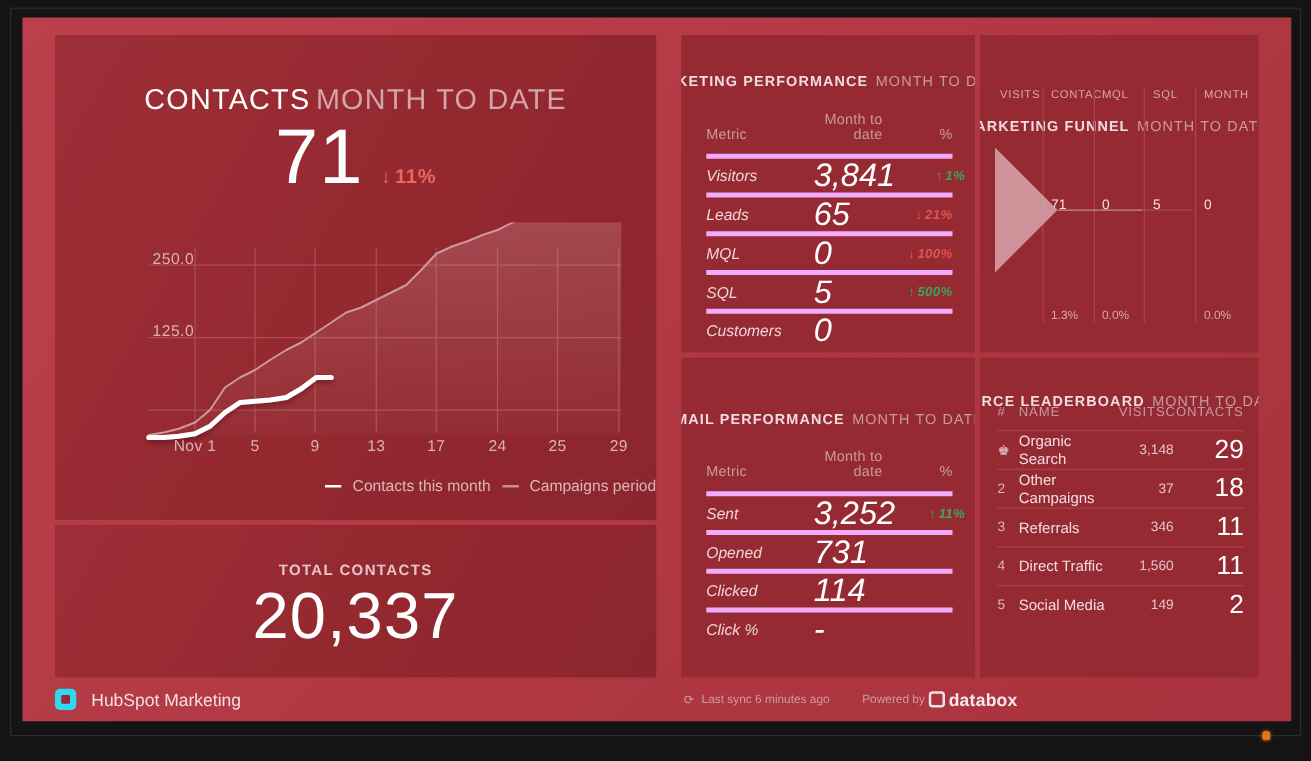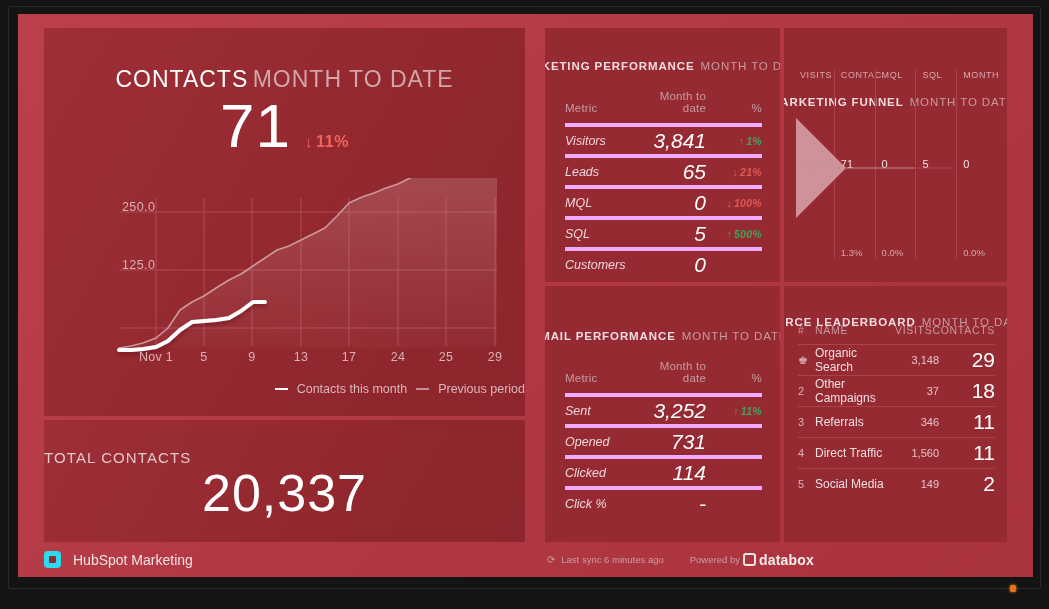--- a/index.html
+++ b/index.html
@@ -92,22 +92,22 @@
     display: flex; align-items: center; justify-content: flex-end; gap: 9px;
     font-size: 12.5px; color: #dbb7bc; white-space: nowrap;
   }
   .lg-dash { display: inline-block; width: 13px; height: 2.5px; vertical-align: middle; }
   .lg-dash.cur  { background: #ffffff; }
   .lg-dash.prev { background: #c78f96; }
 
   
   #p-total { left: 26px; top: 406px; width: 481px; height: 122px; }
   #total-label {
-    position: absolute; left: 0; right: 0; top: 29px; text-align: left;
-    color: #e4c6ca; font-size: 15px; font-weight: normal; letter-spacing: 1.1px;
+    position: absolute; left: 0; right: 0; top: 29px; text-align: center;
+    color: #e4c6ca; font-size: 12px; font-weight: bold; letter-spacing: 1.1px;
   }
   #total-value {
     position: absolute; left: 0; right: 0; top: 43px; text-align: center;
     color: #ffffff; font-size: 52px; font-weight: 300; letter-spacing: 1px;
   }
 
   
   #p-marketing { left: 527px; top: 14px; width: 235px; height: 254px; }
   #p-email     { left: 527px; top: 272px; width: 235px; height: 256px; }
   .mtable { position: absolute; left: 20px; right: 18px; }
@@ -116,21 +116,21 @@
     color: #c79aa0; font-size: 11.5px; letter-spacing: .2px;
     padding-bottom: 9px;
   }
   .mrow {
     display: flex; align-items: center;
     border-top: 4px solid #f0abfc;
     height: 31px;
     font-style: italic;
   }
   .mrow .m-name { flex: 0 0 86px; color: #edd5d8; font-size: 12.5px; }
-  .mrow .m-val  { flex: 1; text-align: right; color: #ffffff; font-size: 21px; font-weight: 300; padding-right: 4px; }
+  .mrow .m-val  { flex: 1; color: #ffffff; font-size: 26px; font-weight: 300; padding-right: 4px; }
   .mrow .m-pct  { flex: 0 0 52px; text-align: right; font-size: 10.5px; font-weight: bold; letter-spacing: .3px; }
   .mhead .h-name { flex: 0 0 86px; }
   .mhead .h-val  { flex: 1; text-align: right; padding-right: 4px; }
   .mhead .h-pct  { flex: 0 0 52px; text-align: right; }
   .up   { color: #3aa758; }
   .down { color: #e0584f; }
   .m-pct .arr { font-weight: normal; margin-right: 2px; }
 
   
   #p-funnel { left: 766px; top: 14px; width: 223px; height: 254px; }
@@ -270,21 +270,21 @@
         <span class="xlab" style="left:257px; top:172px;">13</span>
         <span class="xlab" style="left:305px; top:172px;">17</span>
         <span class="xlab" style="left:354px; top:172px;">24</span>
         <span class="xlab" style="left:402px; top:172px;">25</span>
         <span class="xlab" style="left:451px; top:172px;">29</span>
 
         <div id="legend">
           <span class="lg-dash cur"></span>
           <span>Contacts this month</span>
           <span class="lg-dash prev"></span>
-          <span>Previous period</span>
+          <span>Campaigns period</span>
         </div>
       </div>
     </div>
 
     <div class="panel grad" id="p-total">
       <div id="total-label">TOTAL CONTACTS</div>
       <div id="total-value">20,337</div>
     </div>
 
     <div class="panel" id="p-marketing">

